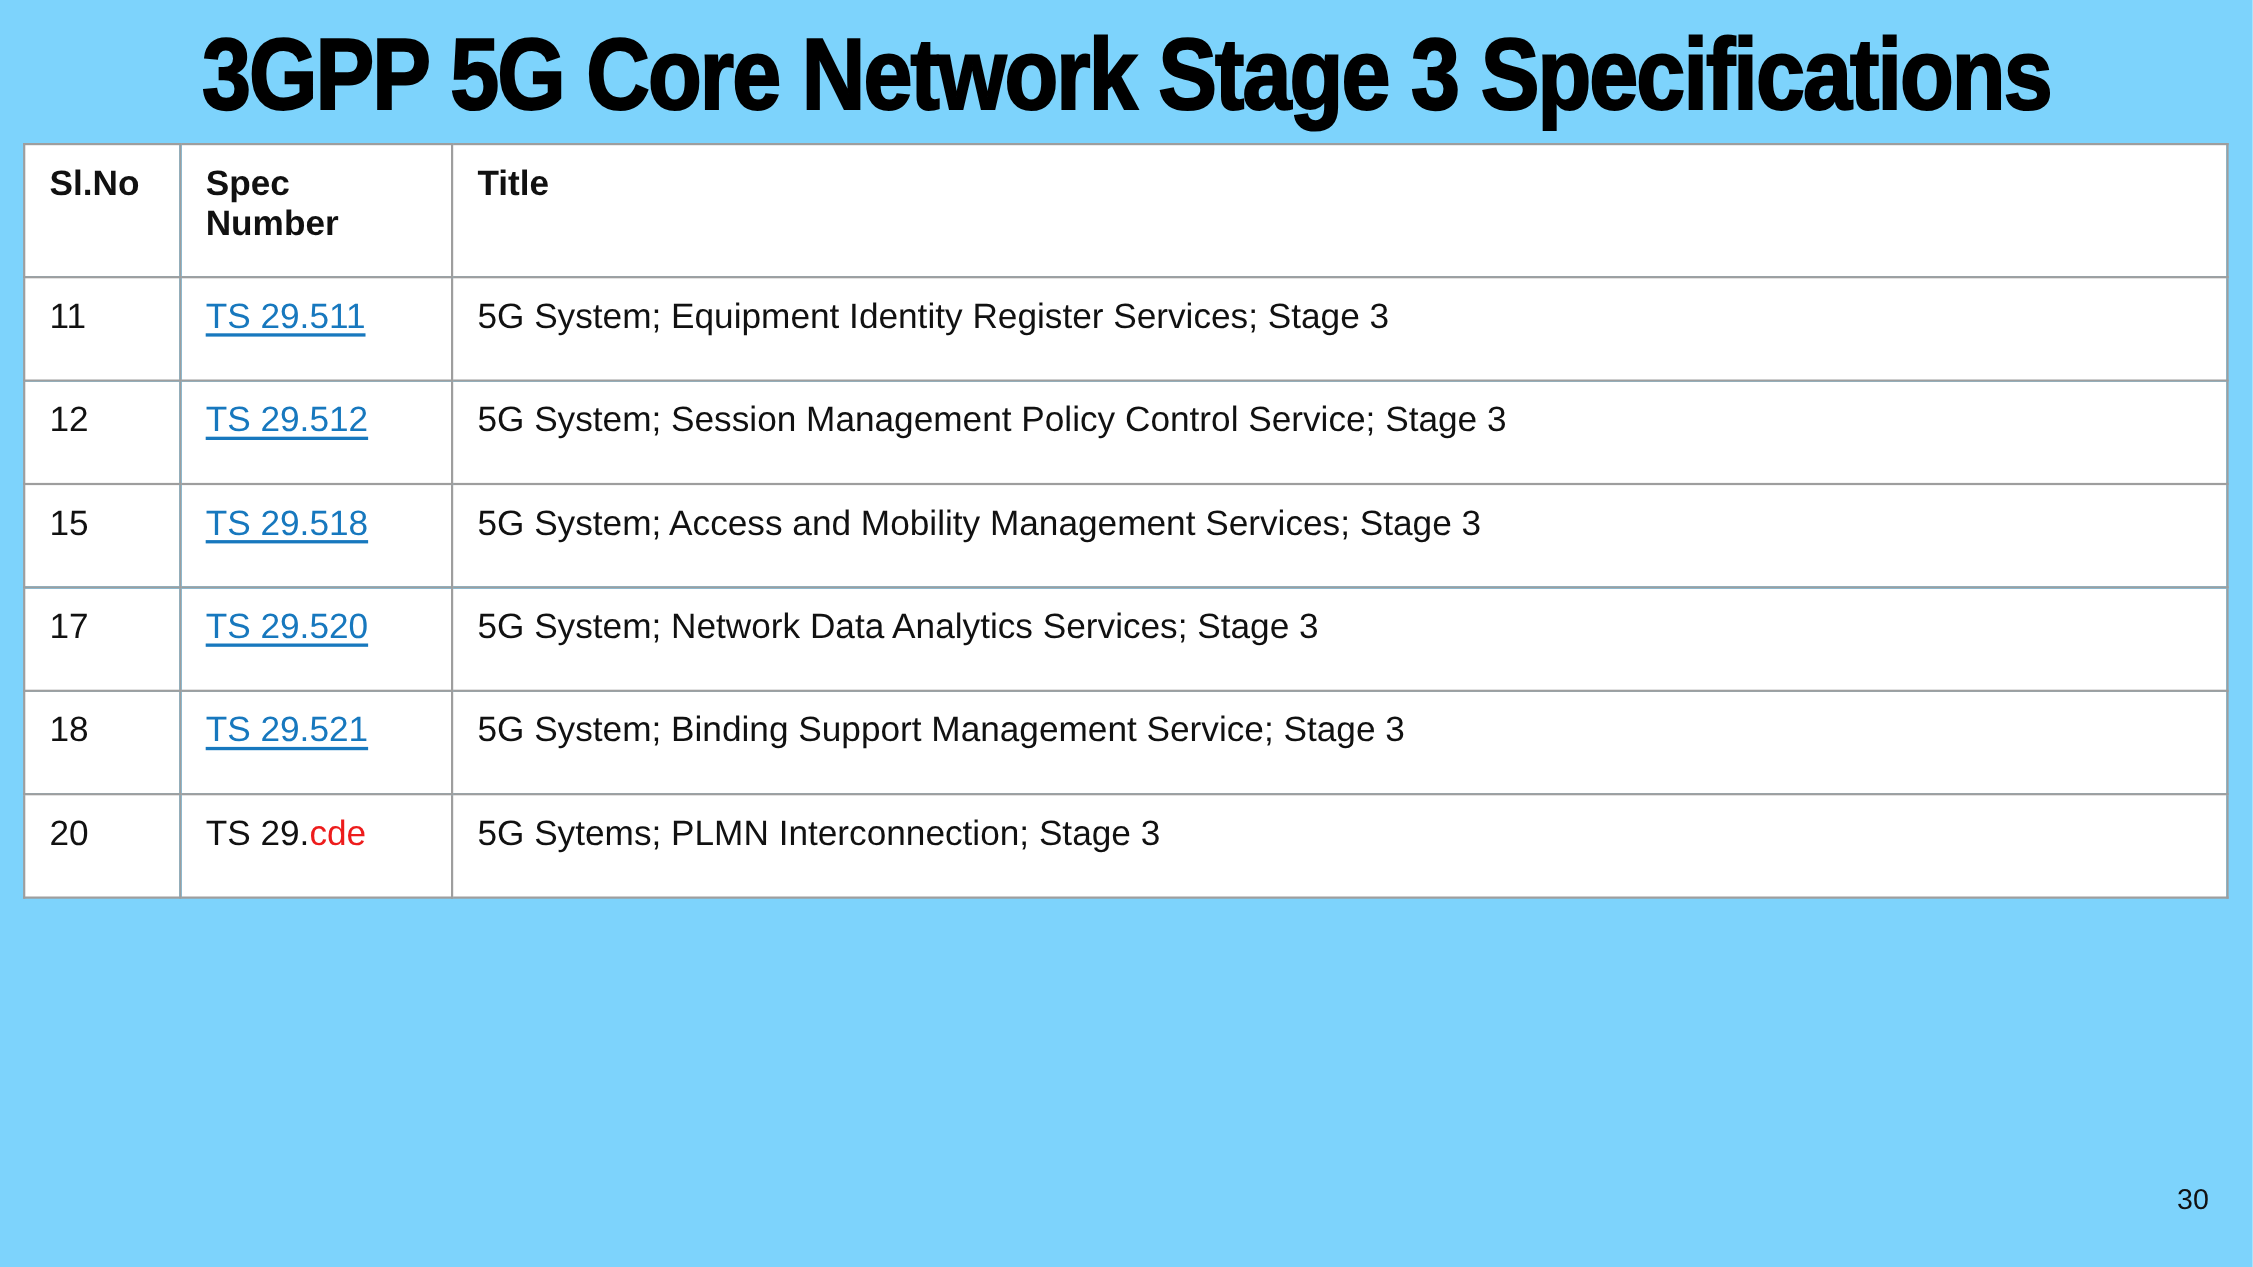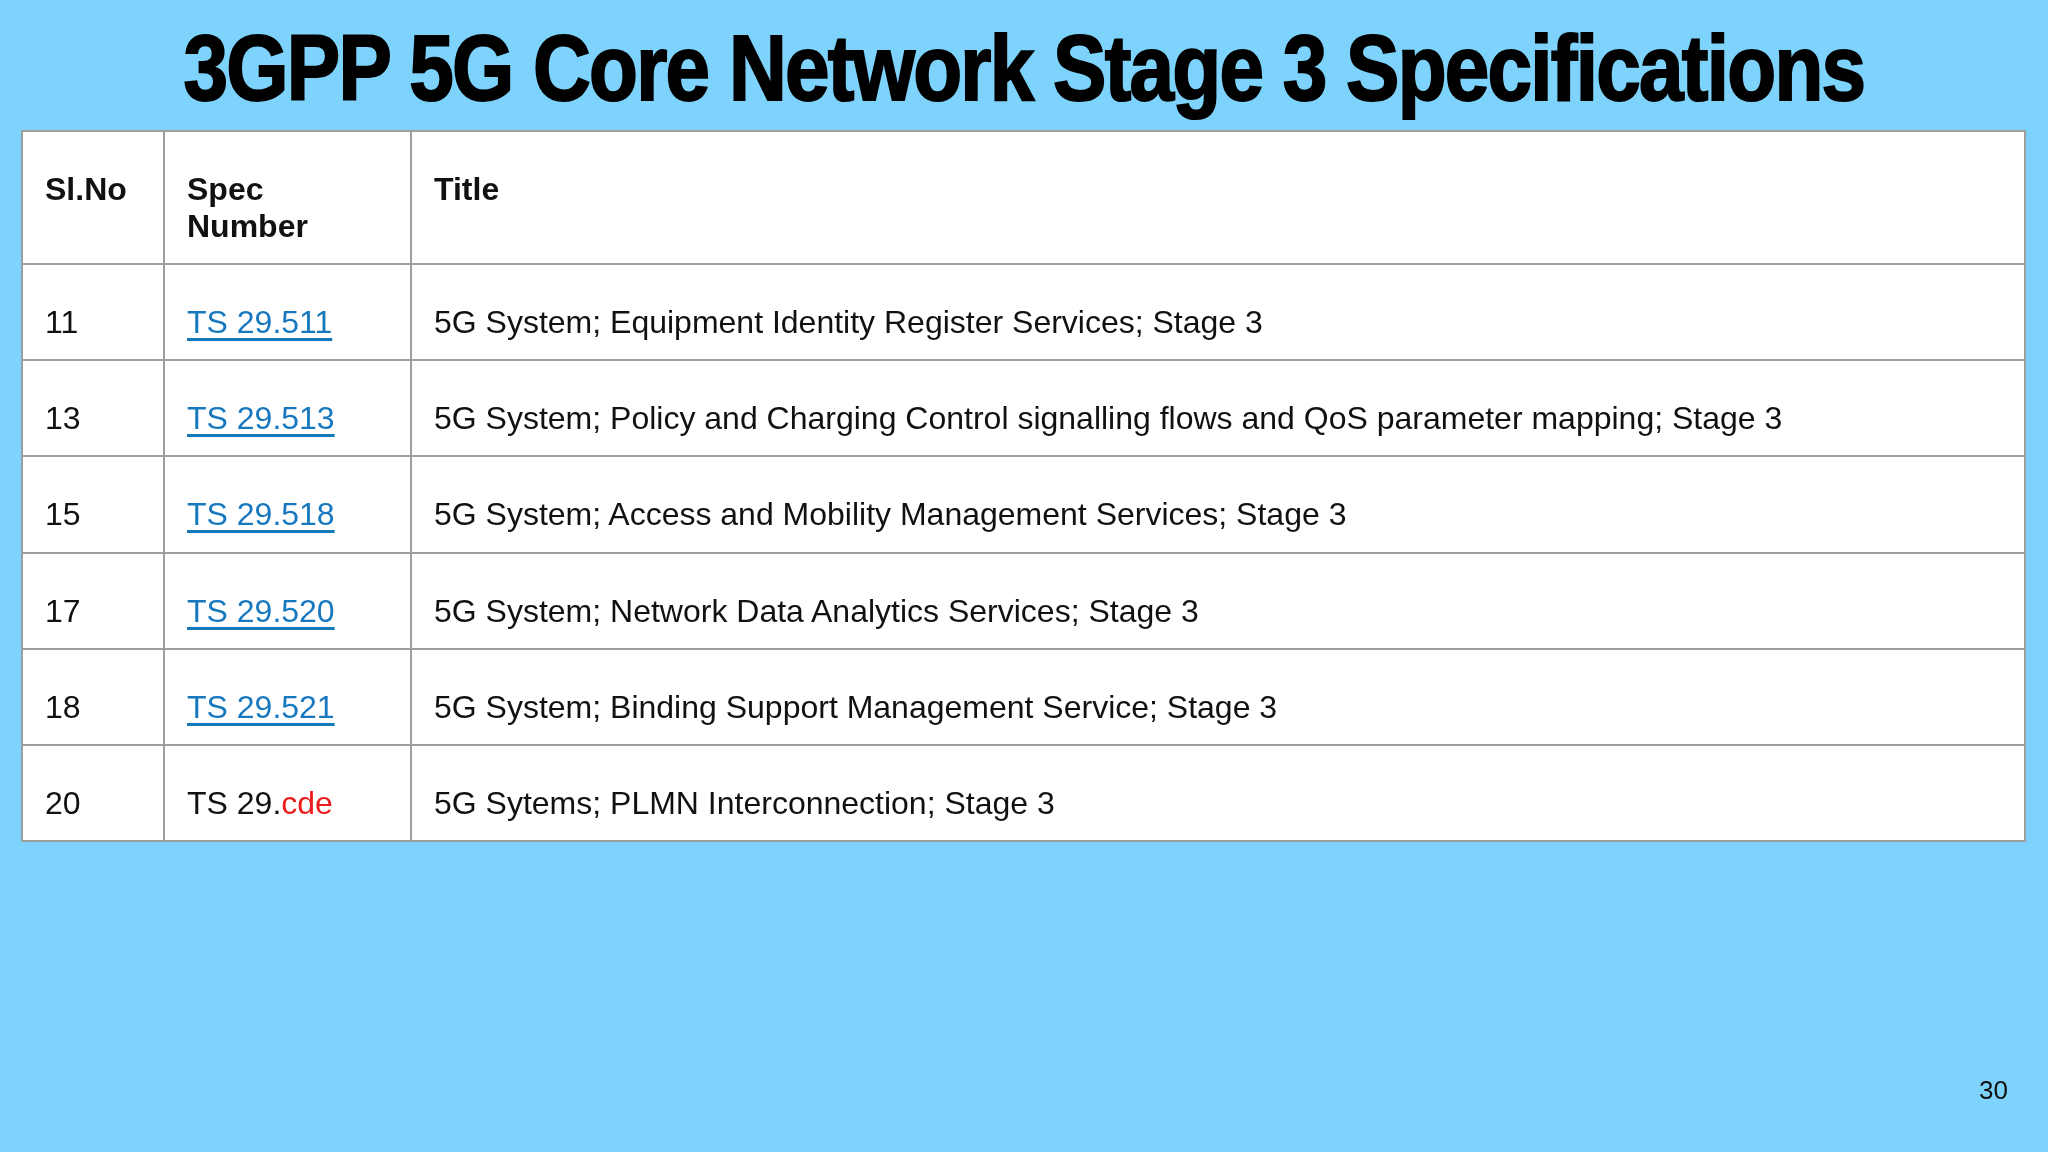--- a/index.html
+++ b/index.html
@@ -49,21 +49,21 @@
     table-layout: fixed;
   }
   .spec-table col.c-slno  { width: 142px; }
   .spec-table col.c-spec  { width: 247px; }
   .spec-table th, .spec-table td {
     border: 2px solid var(--border-gray);
     vertical-align: top;
     text-align: left;
     font-size: 32px;
     line-height: 1.16;
-    padding: 39px 24px 18px 22px;
+    padding: 16px 24px 18px 22px;
     background: #ffffff;
     overflow: hidden;
   }
   .spec-table thead tr { height: 121px; }
   .spec-table tbody tr { height: 94px; }
   .spec-table th { font-weight: bold; }
   a.spec-link {
     color: var(--link-blue);
     text-decoration: underline;
     text-decoration-thickness: 3px;
@@ -109,28 +109,28 @@
     <td>
       <a class="spec-link" href="#">TS 29.511</a>
       
     </td>
     <td>
       <span>5G System; Equipment Identity Register Services; Stage 3</span>
     </td>
   </tr>
         <tr>
     <td>
-      <span>13</span>
+      <span>12</span>
     </td>
     <td>
-      <a class="spec-link" href="#">TS 29.513</a>
+      <a class="spec-link" href="#">TS 29.512</a>
       
     </td>
     <td>
-      <span>5G System; Policy and Charging Control signalling flows and QoS parameter mapping; Stage 3</span>
+      <span>5G System; Session Management Policy Control Service; Stage 3</span>
     </td>
   </tr>
         <tr>
     <td>
       <span>15</span>
     </td>
     <td>
       <a class="spec-link" href="#">TS 29.518</a>
       
     </td>

